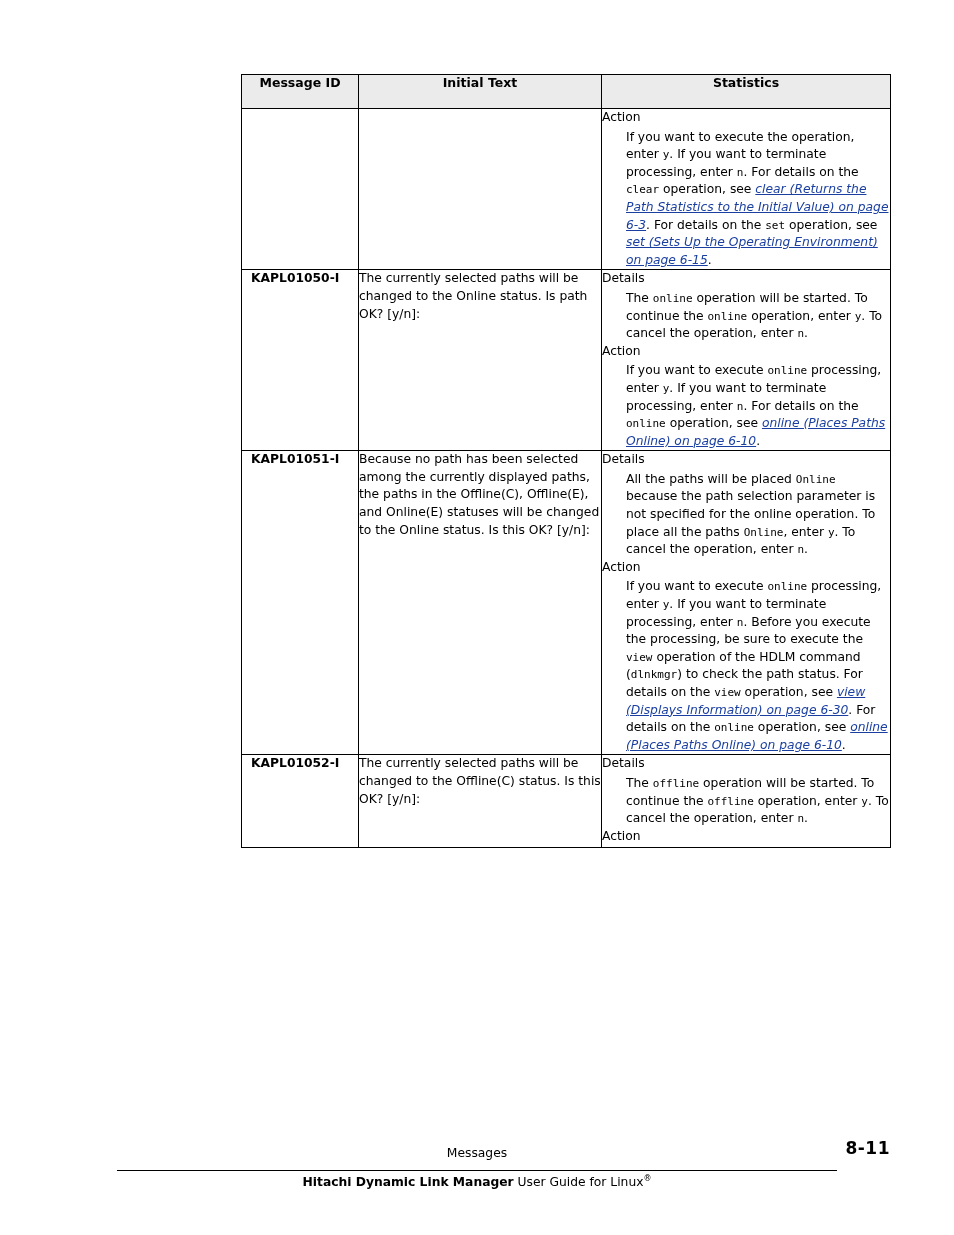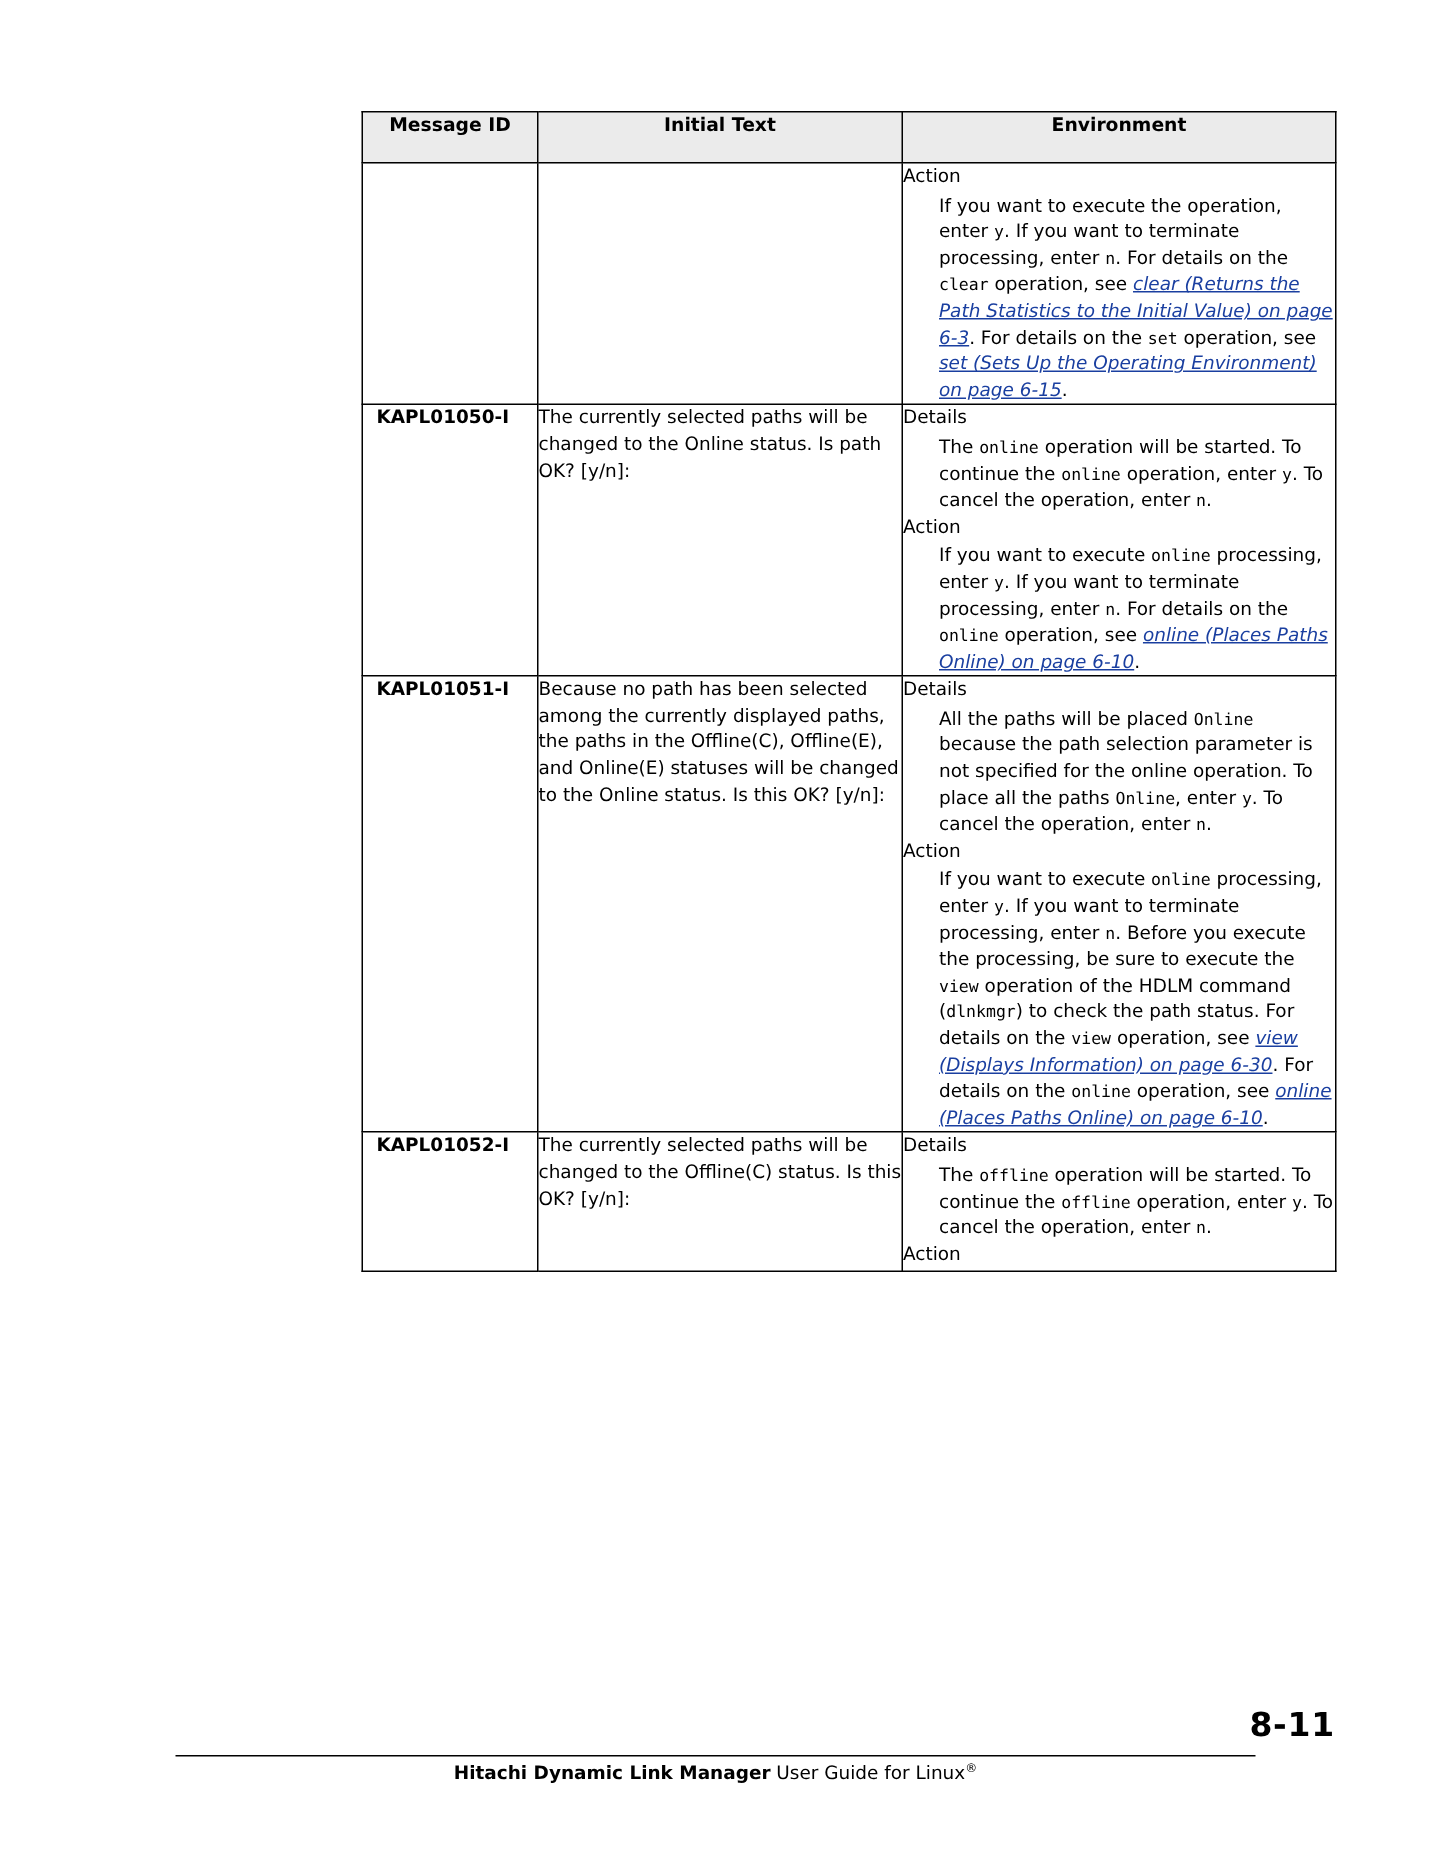--- a/index.html
+++ b/index.html
@@ -87,21 +87,21 @@
     width: 954px;
     text-align: center;
     font-size: 12.3px;
   }
   .footer-pageno {
     position: absolute;
     left: 780px;
     top: 1138px;
     width: 110px;
     text-align: right;
-    font-size: 22px;
+    font-size: 17px;
     font-weight: bold;
     letter-spacing: 0.5px;
   }
   .footer-title {
     position: absolute;
     left: 0; top: 1174px;
     width: 954px;
     text-align: center;
     font-size: 12.3px;
   }
@@ -116,21 +116,21 @@
   <table class="msg-table">
     <colgroup>
         <col class="c1">
         <col class="c2">
         <col class="c3">
       </colgroup>
     <thead>
       <tr>
         <th>Message ID</th>
         <th>Initial Text</th>
-        <th>Environment</th>
+        <th>Statistics</th>
       </tr>
     </thead>
     <tbody>
 
       <tr>
         <td class="cell idcell"></td>
         <td class="cell msgtext"></td>
         <td class="cell">
           <div class="blk">
             <div class="lbl">Action</div>
@@ -179,19 +179,20 @@
           </div>
           <div class="blk">
             <div class="lbl2">Action</div>
           </div>
         </td>
       </tr>
 
     </tbody>
   </table>
 
+  <div class="footer-center">Messages</div>
   <div class="footer-pageno">8-11</div>
   <div class="footer-rule"></div>
   <div class="footer-title">
     <b>Hitachi Dynamic Link Manager</b><span> User Guide for Linux</span><sup>®</sup>
   </div>
 
 </div>
 
 </body></html>

